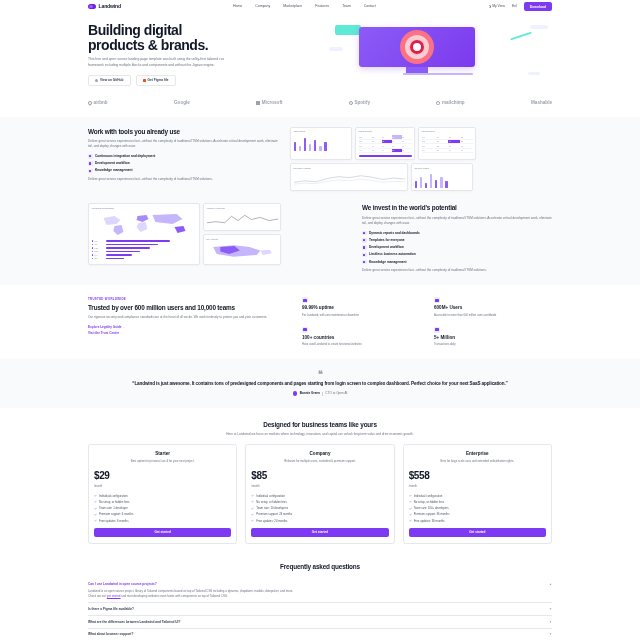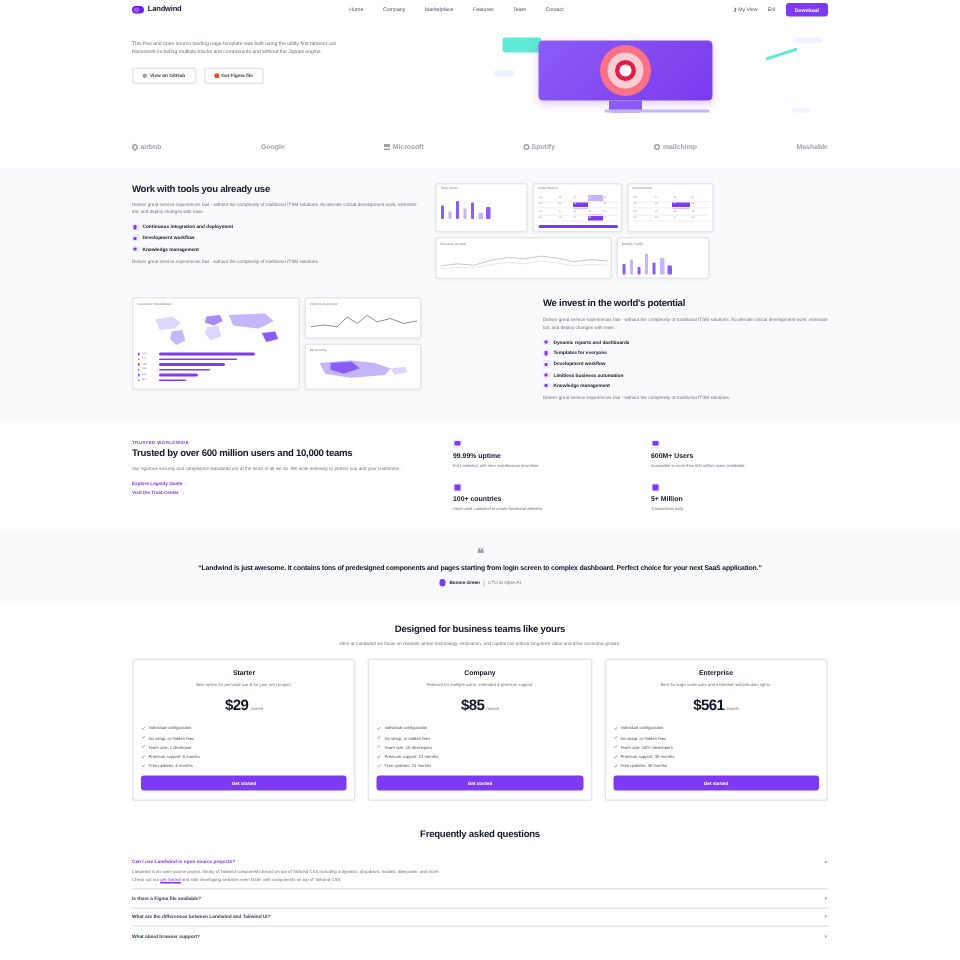--- a/index.html
+++ b/index.html
@@ -175,21 +175,21 @@
   .sec-head { text-align:center; margin-bottom:7px; }
   .sec-h2 { font-size:6.4px; font-weight:800; color:#111827; letter-spacing:-.18px; }
   .sec-p { font-size:3.1px; color:#6b7280; margin-top:2.5px; line-height:1.6; }
   .plans { display:flex; gap:8px; }
   .plan {
     flex:1; border:0.5px solid #e5e7eb; border-radius:2.5px; padding:6px 5px; text-align:center;
     background:#fff;
   }
   .plan-n { font-size:4.6px; font-weight:700; color:#111827; }
   .plan-d { font-size:2.8px; color:#6b7280; margin-top:2px; line-height:1.6; }
-  .plan-price { display:flex; align-items:baseline; justify-content:center; gap:1.5px; margin:5px 0 5px; }
+  .plan-price { display:flex; align-items:baseline; justify-content:center; gap:1.5px; margin:5px 0 5px;flex-direction:column; }
   .plan-amt { font-size:10px; font-weight:800; color:#111827; letter-spacing:-.4px; }
   .plan-per { font-size:2.7px; color:#6b7280; }
   .plan-feats { text-align:left; }
   .pf { display:flex; align-items:center; gap:2px; margin-bottom:2.2px; }
   .chk { width:3px;height:3px; flex:none; }
   .pf span { font-size:2.8px; color:#4b5563; }
   .plan-btn {
     display:block; width:100%; margin-top:5px; background:#7e3af2; color:#fff;
     font-size:3.1px; font-weight:600; padding:2.8px 0; border:none; border-radius:2px;
   }
@@ -228,20 +228,24 @@
         <span class="moon"></span>
         <span>My View</span>
       </div>
       <div class="nav-ghost">Eril</div>
       <button class="btn-primary">Download</button>
     </div>
   </div>
 
   <div class="hero">
     <div class="hero-left">
+      <div class="hero-h1">
+        <span>Building digital</span><br>
+        <span>products &amp; brands.</span>
+      </div>
       <div class="hero-sub">This free and open source landing page template was built using the utility-first tailwind css framework including multiple blocks and components and without the Jigsaw engine.</div>
       <div class="hero-btns">
         <button class="hero-btn">
           <span class="gl"></span>
           <span>View on GitHub</span>
         </button>
         <button class="hero-btn">
           <span class="fig"></span>
           <span>Get Figma file</span>
         </button>
@@ -641,21 +645,21 @@
               <span>Free updates: 24 months</span>
             </div>
         </div>
         <button class="plan-btn">Get started</button>
       </div>
 
       <div class="plan">
         <div class="plan-n">Enterprise</div>
         <div class="plan-d">Best for large scale uses and extended redistribution rights.</div>
         <div class="plan-price">
-          <span class="plan-amt">$561</span>
+          <span class="plan-amt">$558</span>
           <span class="plan-per">/month</span>
         </div>
         <div class="plan-feats">
           <div class="pf">
               <svg class="chk" viewBox="0 0 12 12">
                 <path d="M2 6.5 L5 9 L10 3" stroke="#7e3af2" stroke-width="1.6" fill="none"></path>
               </svg>
               <span>Individual configuration</span>
             </div>
           <div class="pf">

